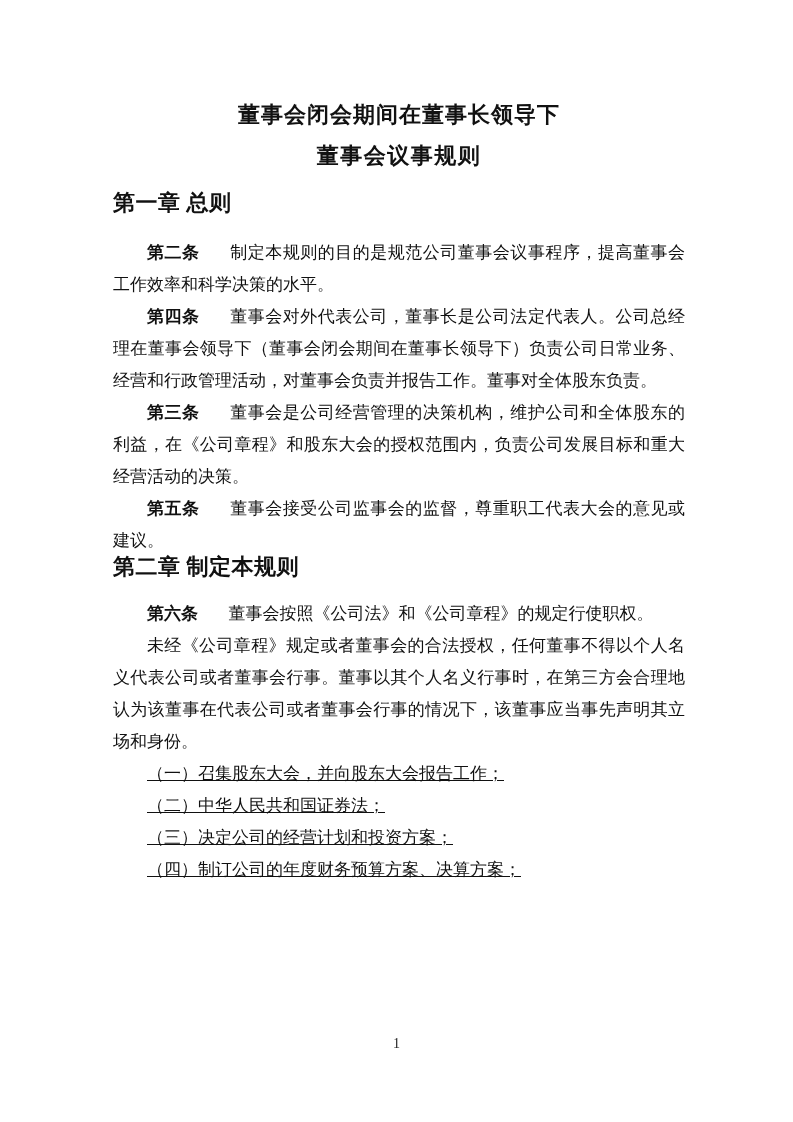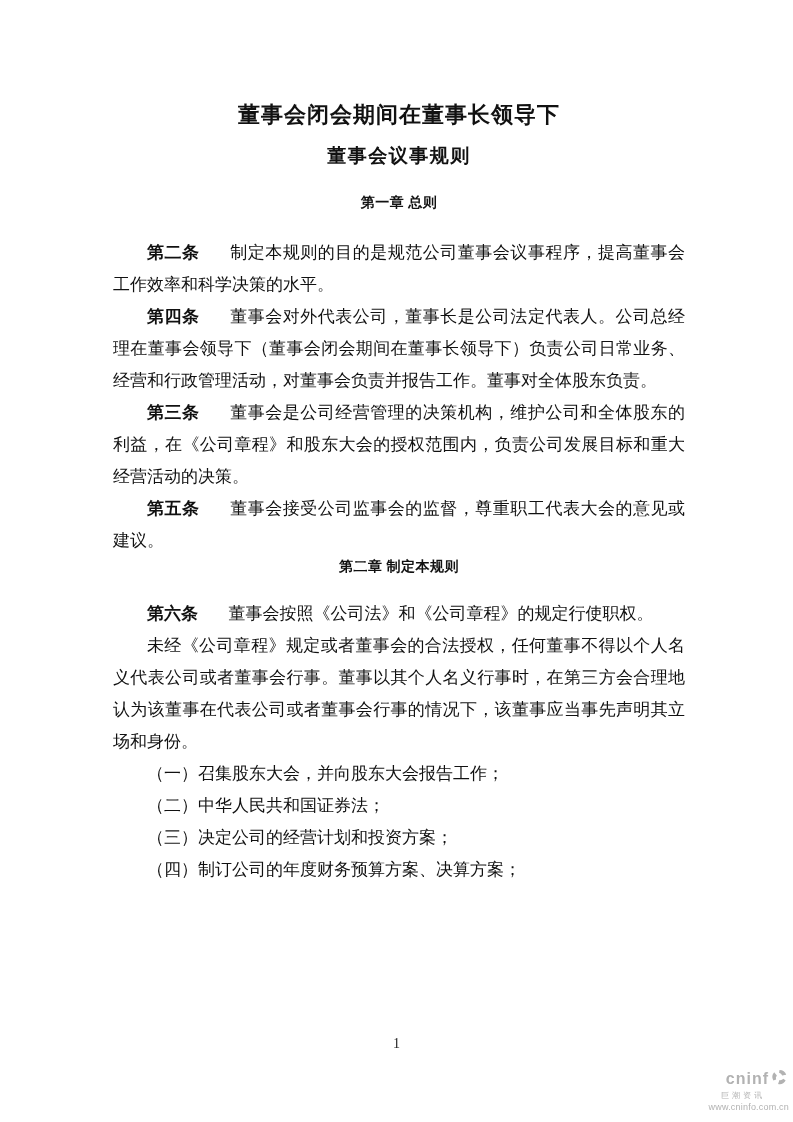--- a/index.html
+++ b/index.html
@@ -25,48 +25,48 @@
   .doc-title {
     margin: 103px 0 0 0;
     font-size: 22px;
     line-height: 24px;
     font-weight: 700;
     text-align: center;
     letter-spacing: 1px;
   }
   .doc-subtitle {
     margin: 17px 0 0 0;
-    font-size: 19px;
+    font-size: 22px;
     line-height: 24px;
     font-weight: 700;
     text-align: center;
     letter-spacing: 1.5px;
   }
   .chapter-heading {
     margin: 26px 0 25px 0;
-    font-size: 14px;
+    font-size: 22px;
     line-height: 18px;
     font-weight: 700;
-    text-align: center;
     letter-spacing: 0.5px;
   }
   .chapter-heading.second {
     margin: 1px 0 22px 0;
   }
   .body-block {
     font-size: 17px;
     line-height: 32px;
   }
   .para {
     margin: 0;
     text-indent: 2em;
     text-align: justify;
   }
   .para.no-justify {
     text-align: left;
+    text-decoration: underline;
   }
   .article-label {
     font-weight: 700;
     margin-right: 1.8em;
   }
   .page-number {
     position: absolute;
     left: 0;
     top: 1036px;
     width: 100%;
@@ -137,29 +137,13 @@
       <p class="para no-justify"><span>（一）召集股东大会，并向股东大会报告工作；</span></p>
       <p class="para no-justify"><span>（二）中华人民共和国证券法；</span></p>
       <p class="para no-justify"><span>（三）决定公司的经营计划和投资方案；</span></p>
       <p class="para no-justify"><span>（四）制订公司的年度财务预算方案、决算方案；</span></p>
     </div>
 
   </div>
 
   <div class="page-number">1</div>
 
-  <div class="cninfo-logo">
-    <div class="cninfo-row1">
-      <span class="cninfo-wordmark">cninf</span>
-      <span>
-        <svg width="19" height="18" viewBox="0 0 24 24" aria-hidden="true">
-          <g fill="#b2b2b2">
-            <path d="M12 2.5 a9.5 9.5 0 0 1 9 6.5 L15.6 10 a5.5 5.5 0 0 0 -4.2 -3.6 Z"></path>
-            <path d="M12 2.5 a9.5 9.5 0 0 1 9 6.5 L15.6 10 a5.5 5.5 0 0 0 -4.2 -3.6 Z" transform="rotate(120 12 12)"></path>
-            <path d="M12 2.5 a9.5 9.5 0 0 1 9 6.5 L15.6 10 a5.5 5.5 0 0 0 -4.2 -3.6 Z" transform="rotate(240 12 12)"></path>
-          </g>
-        </svg>
-      </span>
-    </div>
-    <div class="cninfo-caption">巨潮资讯</div>
-    <div class="cninfo-url">www.cninfo.com.cn</div>
-  </div>
 </div>
 
 </body></html>

